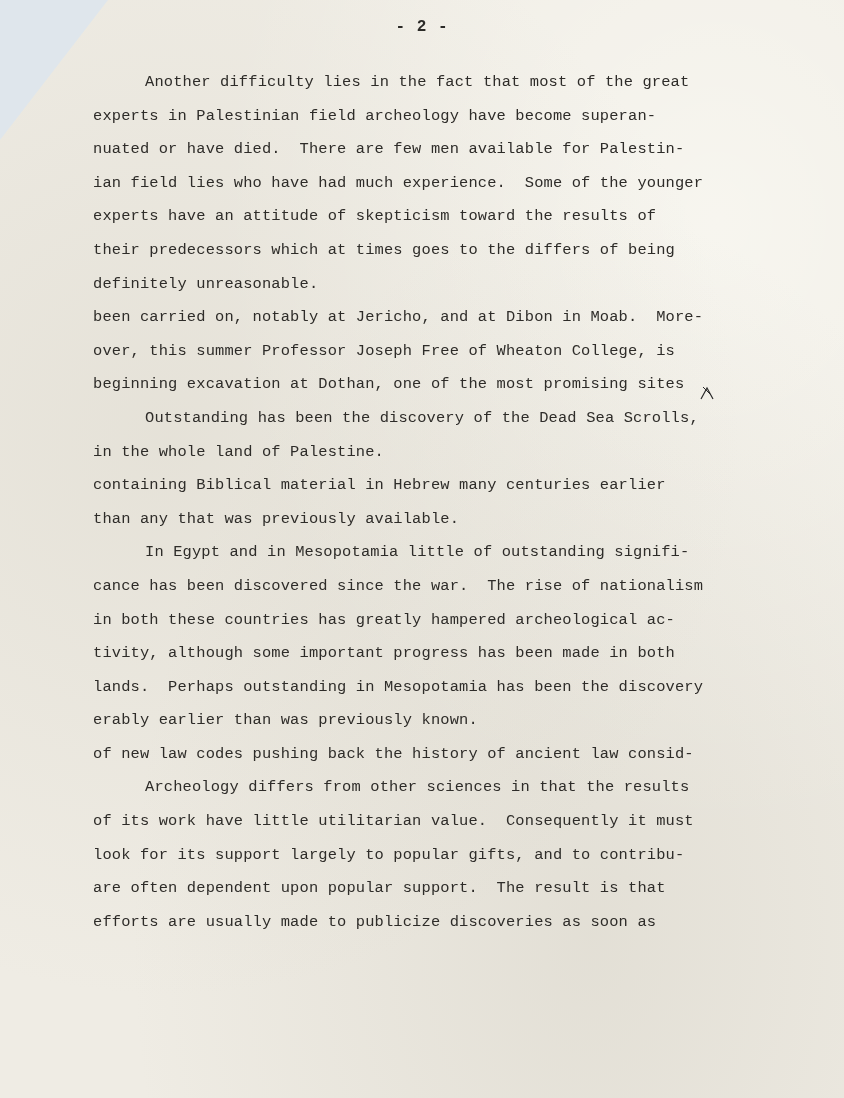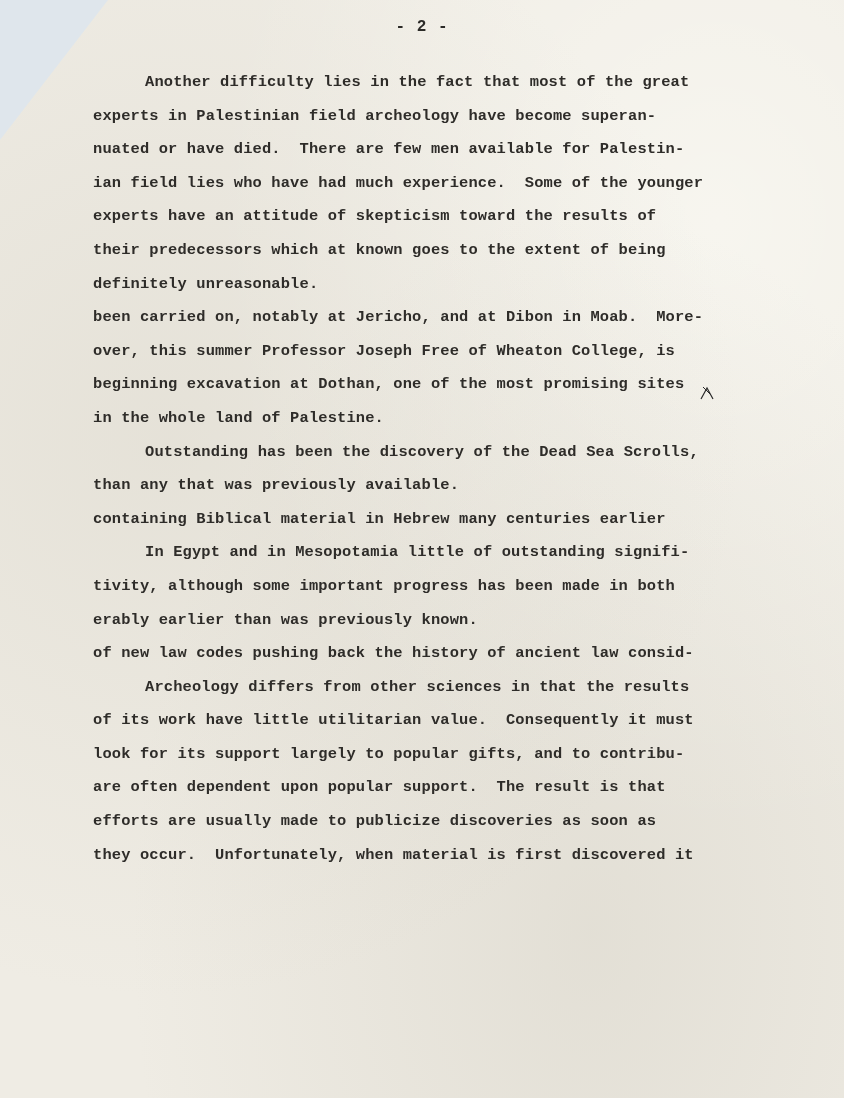--- a/index.html
+++ b/index.html
@@ -21,21 +21,21 @@
     clip-path: polygon(108px 0, 844px 0, 844px 1098px, 0 1098px, 0 140px);
   }
   .page-number {
     position: absolute; top: 18px; left: 0; width: 844px; text-align: center;
     font-family: "Liberation Mono", "DejaVu Sans Mono", monospace;
     font-weight: bold; font-size: 16px; color: #2b2a27; letter-spacing: 1px;
   }
   .body-text {
     position: absolute; top: 66px; left: 93px; width: 680px;
     font-family: "Liberation Mono", "DejaVu Sans Mono", monospace;
-    font-weight: bold; font-size: 15.4px; line-height: 33.6px; color: #2e2c29;
+    font-weight: normal; font-size: 15.4px; line-height: 33.6px; color: #2e2c29;
     letter-spacing: 0.15px;
   }
   .line { white-space: pre; height: 33.6px; }
   .indent { padding-left: 52px; }
   .handmark {
     position: absolute; left: 700px; top: 385px; width: 14px; height: 16px;
   }
 </style>
 </head>
 <body>
@@ -44,37 +44,39 @@
 <div class="paper"></div>
 
 <div class="page-number">- 2 -</div>
 
 <div class="body-text" id="body-text">
     <div class="line indent">Another difficulty lies in the fact that most of the great</div>
     <div class="line">experts in Palestinian field archeology have become superan-</div>
     <div class="line">nuated or have died.  There are few men available for Palestin-</div>
     <div class="line">ian field lies who have had much experience.  Some of the younger</div>
     <div class="line">experts have an attitude of skepticism toward the results of</div>
-    <div class="line">their predecessors which at known goes to the extent of being</div>
+    <div class="line">their predecessors which at times goes to the differs of being</div>
     <div class="line">definitely unreasonable.</div>
     <div class="line">been carried on, notably at Jericho, and at Dibon in Moab.  More-</div>
     <div class="line">over, this summer Professor Joseph Free of Wheaton College, is</div>
     <div class="line">beginning excavation at Dothan, one of the most promising sites</div>
+    <div class="line indent">Outstanding has been the discovery of the Dead Sea Scrolls,</div>
     <div class="line">in the whole land of Palestine.</div>
-    <div class="line indent">Outstanding has been the discovery of the Dead Sea Scrolls,</div>
+    <div class="line">containing Biblical material in Hebrew many centuries earlier</div>
     <div class="line">than any that was previously available.</div>
-    <div class="line">containing Biblical material in Hebrew many centuries earlier</div>
     <div class="line indent">In Egypt and in Mesopotamia little of outstanding signifi-</div>
+    <div class="line">cance has been discovered since the war.  The rise of nationalism</div>
+    <div class="line">in both these countries has greatly hampered archeological ac-</div>
     <div class="line">tivity, although some important progress has been made in both</div>
+    <div class="line">lands.  Perhaps outstanding in Mesopotamia has been the discovery</div>
     <div class="line">erably earlier than was previously known.</div>
     <div class="line">of new law codes pushing back the history of ancient law consid-</div>
     <div class="line indent">Archeology differs from other sciences in that the results</div>
     <div class="line">of its work have little utilitarian value.  Consequently it must</div>
     <div class="line">look for its support largely to popular gifts, and to contribu-</div>
     <div class="line">are often dependent upon popular support.  The result is that</div>
     <div class="line">efforts are usually made to publicize discoveries as soon as</div>
-    <div class="line">they occur.  Unfortunately, when material is first discovered it</div>
   </div>
 
 <svg class="handmark" viewBox="0 0 14 16">
   <path d="M1 14 L7 3 L13 14" fill="none" stroke="#2a2a2a" stroke-width="1.2"></path>
   <path d="M3 2 L11 10" fill="none" stroke="#2a2a2a" stroke-width="1"></path>
 </svg>
 
 </body></html>

